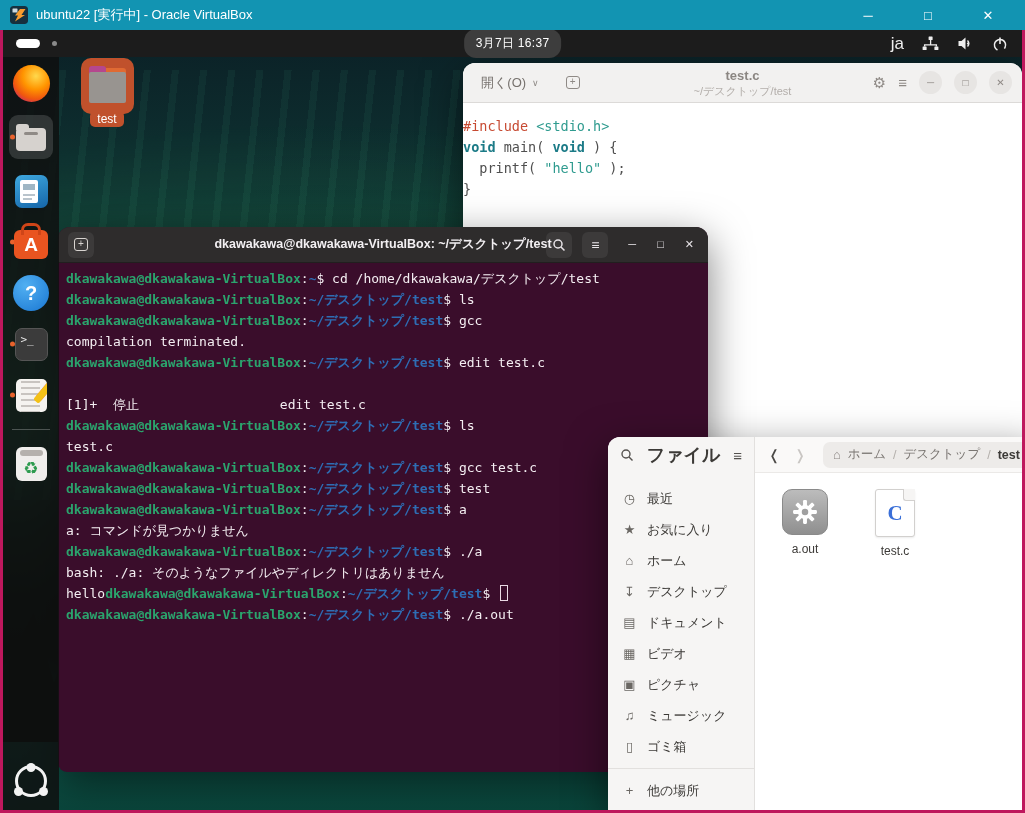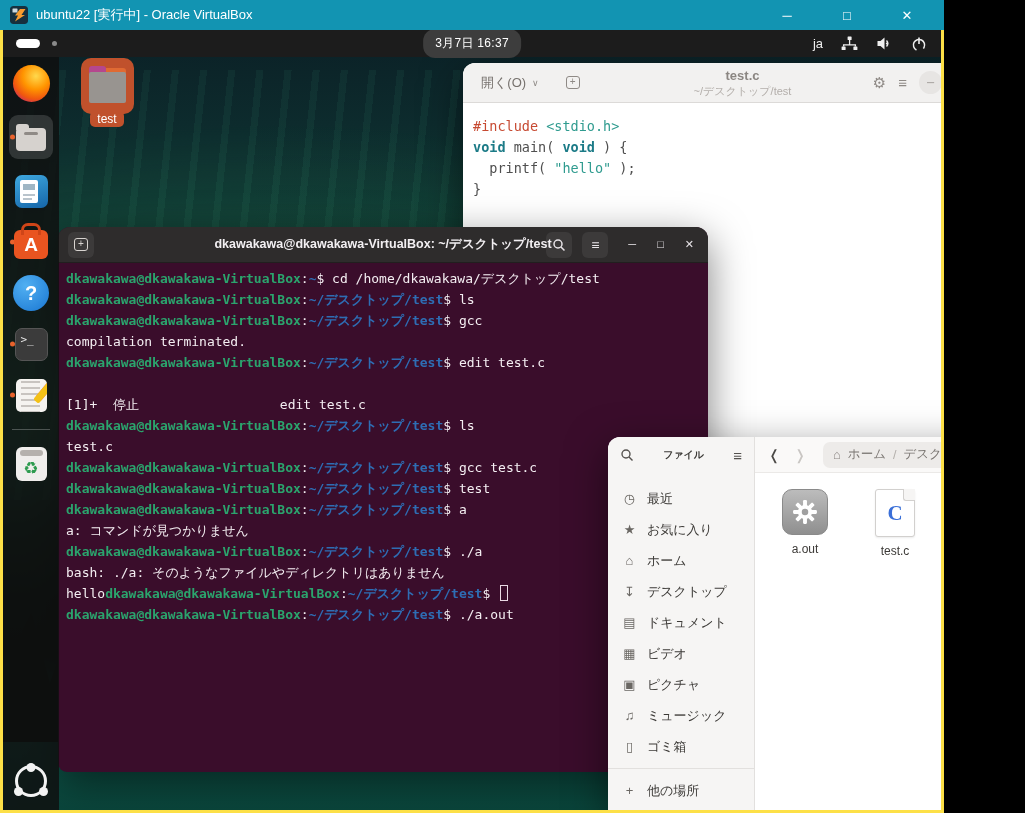--- a/index.html
+++ b/index.html
@@ -1,19 +1,19 @@
 <!DOCTYPE html>
 <html><head>
 <meta charset="utf-8">
 <style>
   * { margin:0; padding:0; box-sizing:border-box; }
   html,body { width:1025px; height:813px; overflow:hidden; background:#000;
     font-family:"Liberation Sans","DejaVu Sans",sans-serif; }
 
-  .vbox-window { position:relative; width:944px; height:813px; background:#fde047; }
+  .vbox-window { position:relative; width:1025px; height:813px; background:#be185d; }
 
   
   .vb-titlebar { position:absolute; top:0; left:0; right:0; height:30px; background:#1294b2;
     display:flex; align-items:center; padding:0 10px; color:#fff; }
   .vb-logo { width:18px; height:18px; margin-right:8px; border-radius:3px; }
   .vb-title { font-size:13px; color:#fff; flex:1; }
   .vb-controls { display:flex; gap:34px; margin-right:14px; font-size:13px; }
   .vb-btn { width:26px; text-align:center; cursor:default; color:#fff; }
 
   
@@ -31,21 +31,21 @@
     background:linear-gradient(180deg,#0e5448,#0a463c); }
 
   
   .topbar { position:absolute; top:0; left:0; right:0; height:27px; background:#1c1c1c;
     display:flex; align-items:center; color:#eee; z-index:20; }
   .ws-pill { width:24px; height:9px; border-radius:5px; background:#fff; margin-left:13px; }
   .ws-dot { width:5px; height:5px; border-radius:50%; background:#8a8a8a; margin-left:12px; }
   .clock-pill { position:absolute; left:50%; transform:translateX(-50%); background:#3d3d3d;
     border-radius:12px; padding:6px 12px; font-size:12px; color:#fff; letter-spacing:.3px; }
   .tray { margin-left:auto; display:flex; align-items:center; gap:18px; padding-right:14px; }
-  .tray-ja { font-size:13px; color:#eee; }
+  .tray-ja { font-size:17px; color:#eee; }
 
   
   .dock { position:absolute; top:27px; left:0; bottom:0; width:56px; background:rgba(16,16,16,.84);
     display:flex; flex-direction:column; align-items:center; padding-top:7px; z-index:10; }
   .dock-apps { display:flex; flex-direction:column; align-items:center; gap:13px; width:100%; }
   .dock-item { position:relative; width:44px; height:38px; display:flex; align-items:center; justify-content:center; }
   .dock-item.active { background:rgba(255,255,255,.14); border-radius:9px; height:44px; }
   .dock-dot { position:absolute; left:1px; top:50%; transform:translateY(-50%); width:5px; height:5px;
     border-radius:50%; background:#e8622c; }
   .dock-sep { width:38px; height:1px; background:rgba(255,255,255,.25); margin:2px 0; }
@@ -107,21 +107,21 @@
   .newdoc-btn { margin-left:14px; width:24px; height:24px; display:flex; align-items:center; justify-content:center; }
   .newdoc-glyph { position:relative; width:14px; height:13px; border:1.5px solid #8f8a86; border-radius:3px;
     color:#8f8a86; font-size:10px; line-height:9px; text-align:center; }
   .gedit-titlebox { position:absolute; left:50%; top:50%; transform:translate(-50%,-50%); text-align:center; }
   .gedit-title { font-size:13px; font-weight:bold; color:#8b8682; }
   .gedit-subtitle { font-size:11px; color:#b3aeaa; margin-top:1px; }
   .gedit-hright { margin-left:auto; display:flex; align-items:center; gap:12px; }
   .icon-gray { color:#8f8a86; font-size:15px; }
   .circle-btn { width:23px; height:23px; border-radius:50%; background:#e7e5e3; color:#8f8a86;
     display:flex; align-items:center; justify-content:center; font-size:10px; }
-  .gedit-code { padding:13px 10px; font-family:"DejaVu Sans Mono","Liberation Mono",monospace;
+  .gedit-code { padding:13px 0; font-family:"DejaVu Sans Mono","Liberation Mono",monospace;
     font-size:13.5px; line-height:21px; white-space:pre; }
   .c-pp { color:#c74a32; }
   .c-kw { color:#1c7b87; font-weight:bold; }
   .c-str { color:#2f9b8f; }
   .c-pl { color:#4f4f4f; }
 
   
   .terminal { left:55px; top:197px; width:650px; height:545px; border-radius:12px 12px 9px 9px;
     background:#3a0d2b; z-index:3; overflow:hidden; display:flex; flex-direction:column; }
   .term-header { height:36px; background:#2e2c2c; border-bottom:1px solid #211f1f; flex:0 0 36px;
@@ -141,21 +141,21 @@
   .t-b { color:#ffffff; font-weight:bold; }
   .t-r { color:#c64a3f; font-weight:bold; }
   .t-pl { color:#f4eef2; }
   .t-cur { display:inline-block; width:8px; height:16px; border:1px solid #ead9e4; vertical-align:-3px; margin-left:2px; }
 
   
   .files { left:605px; top:407px; width:430px; height:373px; border-radius:12px 0 0 0;
     background:#fff; z-index:4; overflow:hidden; display:flex; }
   .files-side { width:147px; background:#f6f5f4; border-right:1px solid #e2e0de; display:flex; flex-direction:column; }
   .files-side-header { height:36px; display:flex; align-items:center; padding:0 12px; gap:10px; }
-  .files-applabel { font-size:10px; font-weight:bold; color:#3c3a37; flex:1; text-align:center; }
+  .files-applabel { font-size:18px; font-weight:bold; color:#3c3a37; flex:1; text-align:center; }
   .side-list { padding-top:10px; }
   .side-item { display:flex; align-items:center; gap:10px; height:31px; padding-left:14px;
     font-size:13px; color:#3c3a37; }
   .side-item .s-ic { width:15px; color:#6a6763; font-size:13px; text-align:center; }
   .side-div { height:1px; background:#e2e0de; margin:6px 0; }
   .files-main { flex:1; display:flex; flex-direction:column; background:#fff; }
   .files-main-header { height:36px; background:#faf9f8; border-bottom:1px solid #ebe9e7;
     display:flex; align-items:center; padding:0 8px; gap:4px; }
   .nav-chev { width:22px; text-align:center; font-size:14px; }
   .nav-back { color:#4a4845; }

